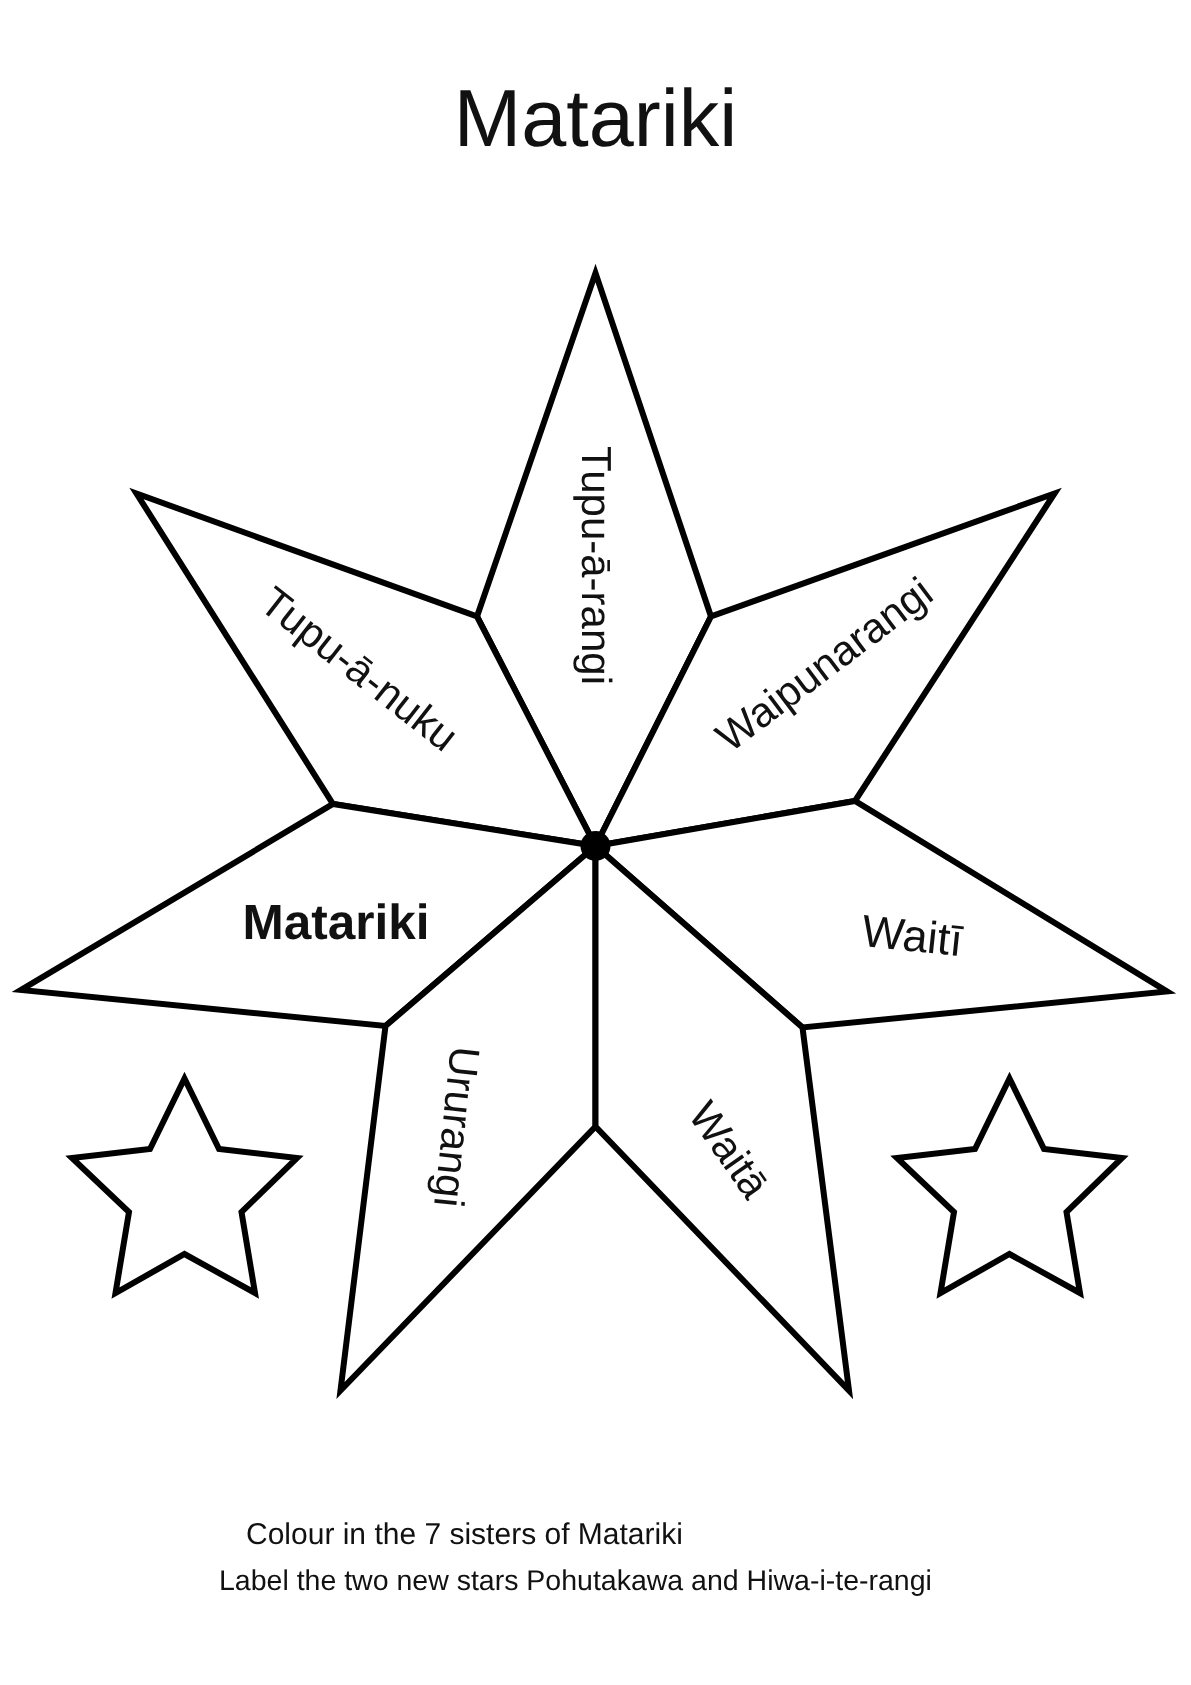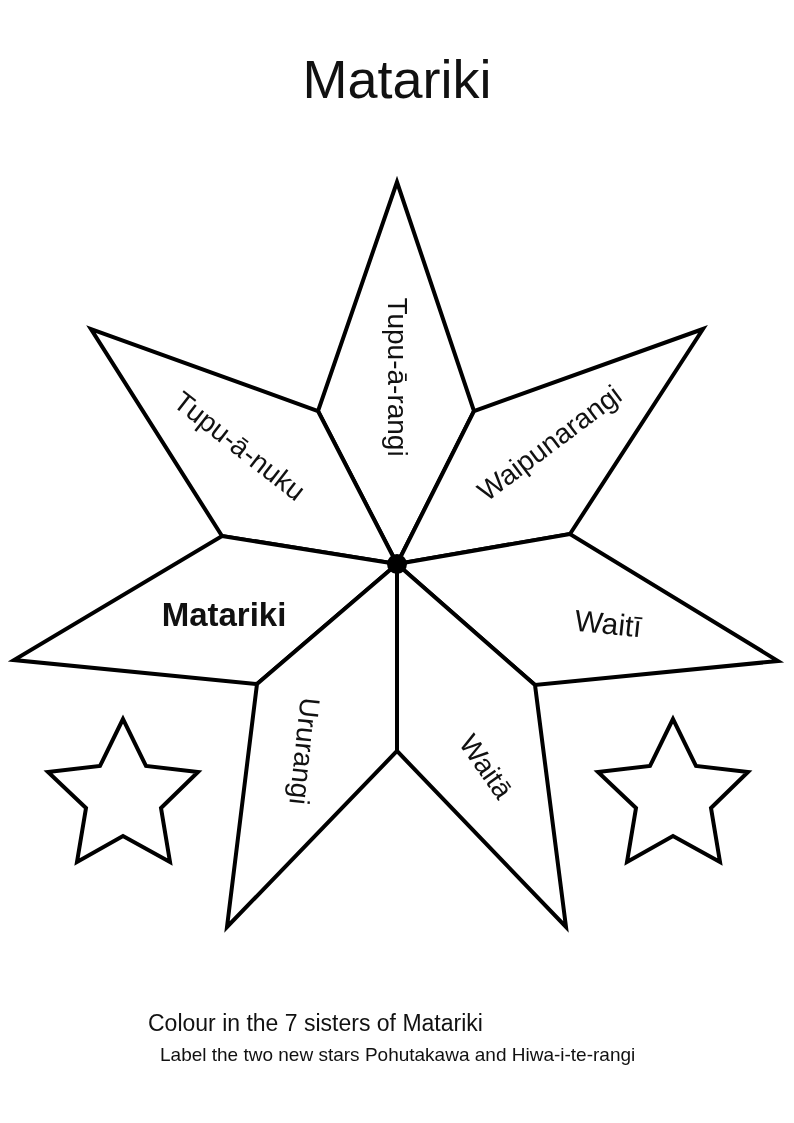--- a/index.html
+++ b/index.html
@@ -28,29 +28,29 @@
     }
     svg.art {
       position: absolute;
       left: 0;
       top: 0;
       width: 794px;
       height: 1123px;
     }
     .instruction-main {
       position: absolute;
-      left: 148px;
+      left: 164px;
       top: 1006px;
-      font-size: 23px;
+      font-size: 20px;
       line-height: 34px;
       white-space: nowrap;
     }
     .instruction-sub {
       position: absolute;
-      left: 160px;
+      left: 146px;
       top: 1043px;
       font-size: 19px;
       line-height: 24px;
       white-space: nowrap;
     }
     .lbl {
       font-family: "Liberation Sans", sans-serif;
       fill: #111111;
     }
   </style>

